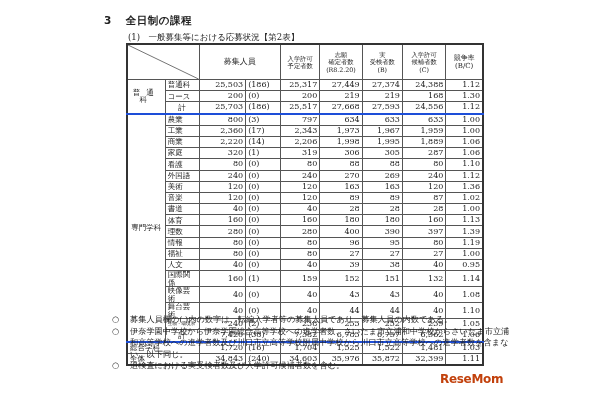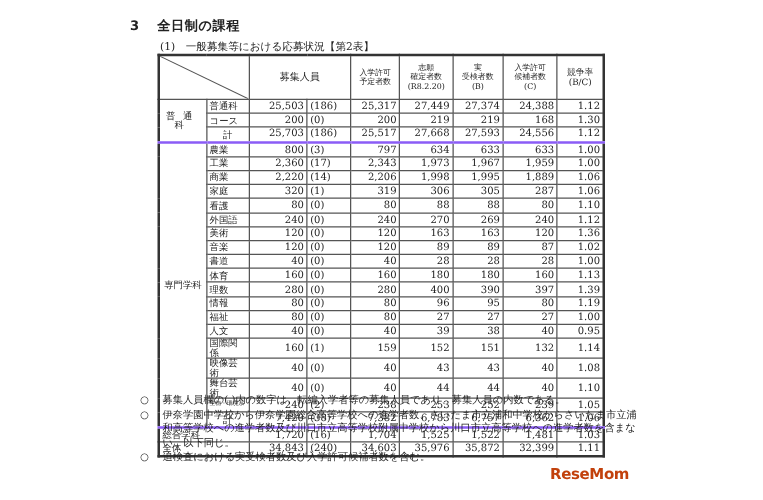--- a/index.html
+++ b/index.html
@@ -16,21 +16,21 @@
   table.data th { font-weight:normal; text-align:center; font-size:6.3px; line-height:1.15; height:34px; padding:0 1px; }
   table.data th.big { font-size:8px; }
   td.num { text-align:right; padding-right:4px; }
   td.paren { }
   td.cat { text-align:left; font-size:7.5px; padding-left:2px; }
   td.cat.small { font-size:4.6px; }
   td.cat.kei { text-align:center; }
   td.group { text-align:center; font-size:7.5px; }
   td.group.spread { letter-spacing:6px; }
   td.wide { font-size:7.5px; }
-  tr.dbl-top td { border-top:2px solid #8b5cf6; }
+  tr.dbl-top td { border-top:2px solid #1d4ed8; }
   .diag { position:relative; padding:0 !important; }
   .diag svg { position:absolute; left:0; top:0; width:100%; height:100%; }
   .notes { position:absolute; left:112px; top:314px; font-size:8.2px; line-height:11.6px; width:400px; }
   .note { display:flex; }
   .note .bullet { width:18px; flex:none; font-family:"DejaVu Sans", sans-serif; }
   .logo { position:absolute; left:440px; top:372px; font-family:"DejaVu Sans", "Liberation Sans", sans-serif;
           font-weight:bold; font-size:12px; color:#c2410c; letter-spacing:-0.3px;text-align:center; }
 </style>
 </head>
 <body>

